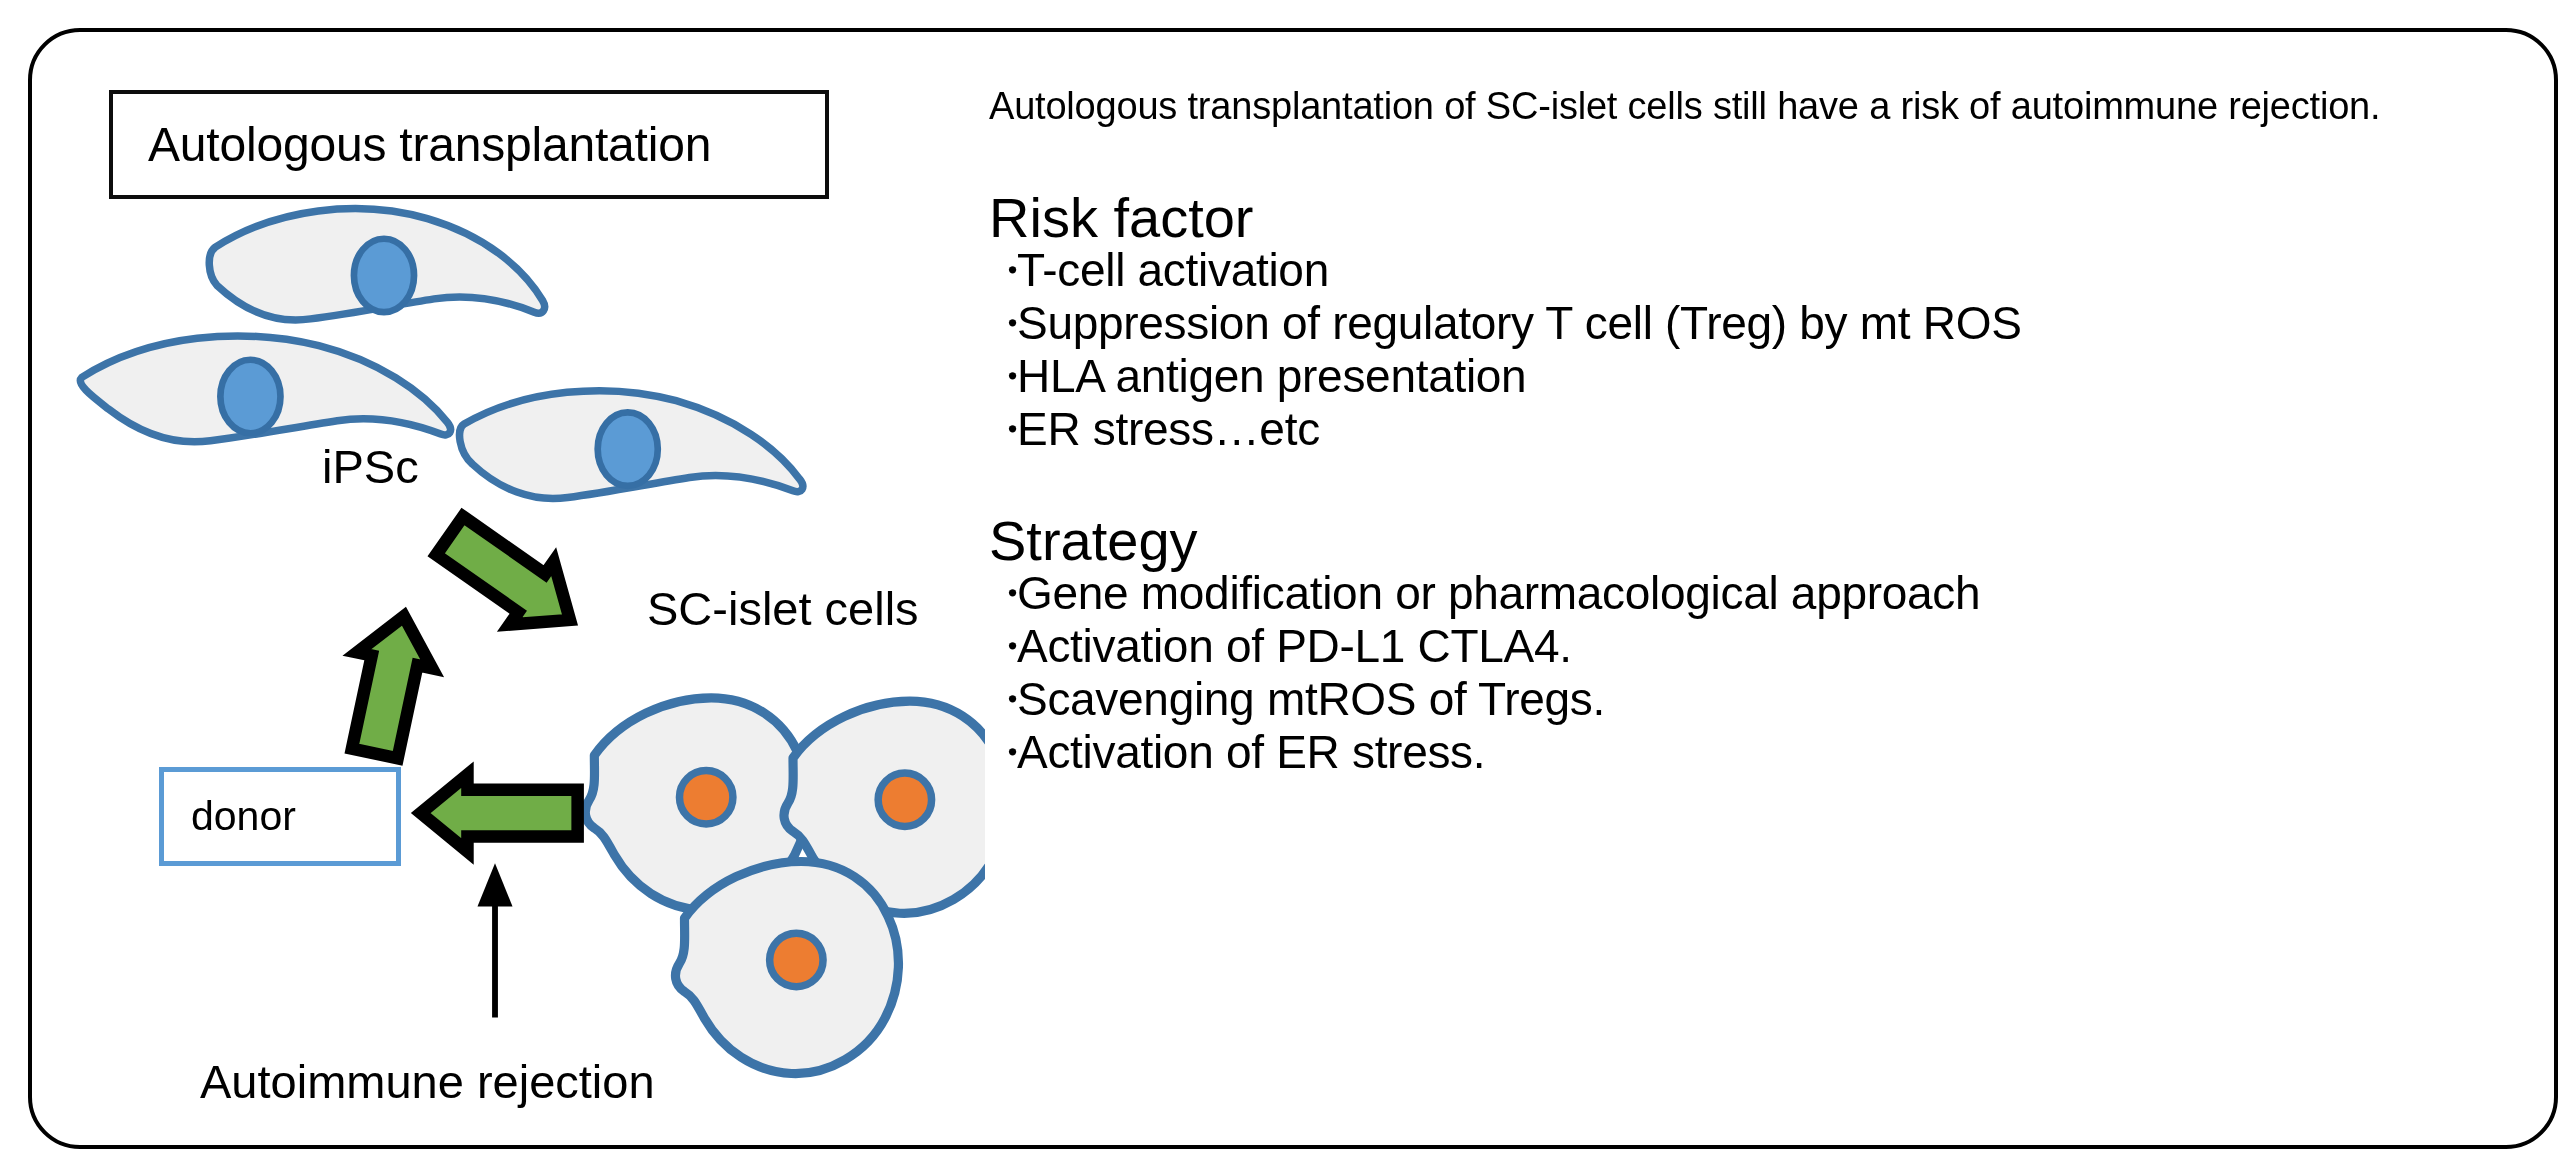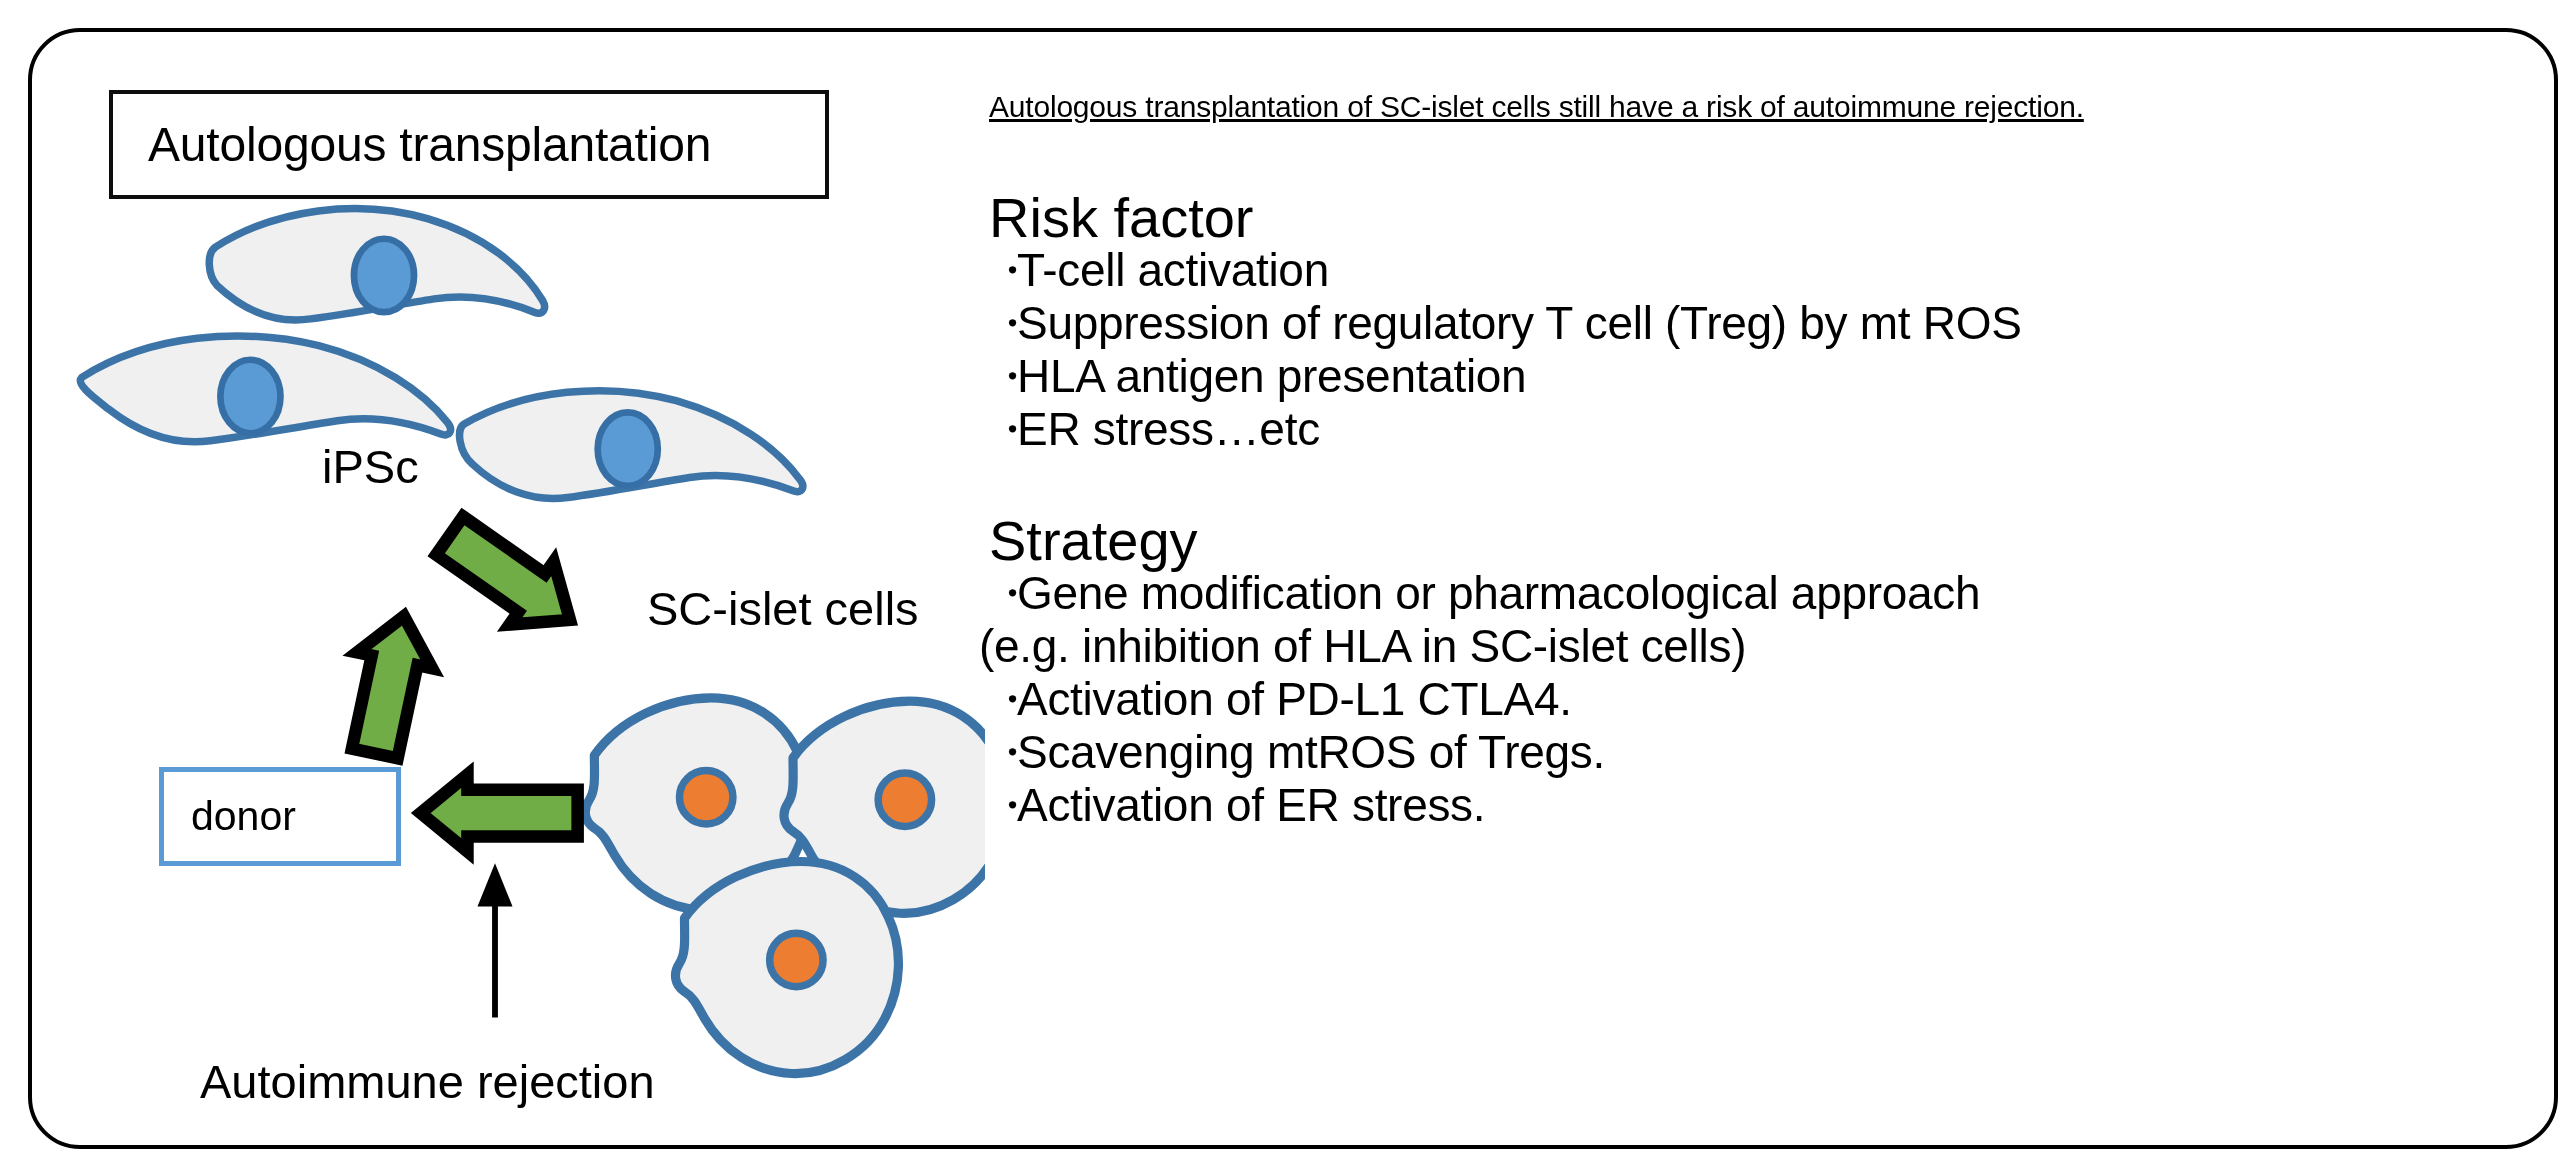--- a/index.html
+++ b/index.html
@@ -66,24 +66,23 @@
   #label-sc-islet{left:647px;top:585px;}
   #label-autoimmune{left:200px;top:1058px;}
 
   
   #text-pane{
     position:absolute;
     left:989px;top:80px;
     width:1511px;
   }
   .para{
-    font-size:30px;
+    font-size:38px;
     line-height:53px;
     letter-spacing:-0.2px;
-    text-decoration:underline;
   }
   .section-head{
     font-size:56px;
     line-height:53px;
     font-weight:normal;
   }
   .bullet-line{
     font-size:46px;
     line-height:53px;
     letter-spacing:-0.3px;
@@ -219,21 +218,20 @@
   </div>
 
   <div class="gap-lg"></div>
 
   <div class="section-head">Strategy</div>
 
   <div class="bullet-line">
     <span class="dot">・</span>
     <span class="txt">Gene modification or pharmacological approach</span>
   </div>
-  <div class="plain-line">(e.g. inhibition of HLA in SC-islet cells)</div>
   <div class="bullet-line">
     <span class="dot">・</span>
     <span class="txt">Activation of PD-L1 CTLA4.</span>
   </div>
   <div class="bullet-line">
     <span class="dot">・</span>
     <span class="txt">Scavenging mtROS of Tregs.</span>
   </div>
   <div class="bullet-line">
     <span class="dot">・</span>

